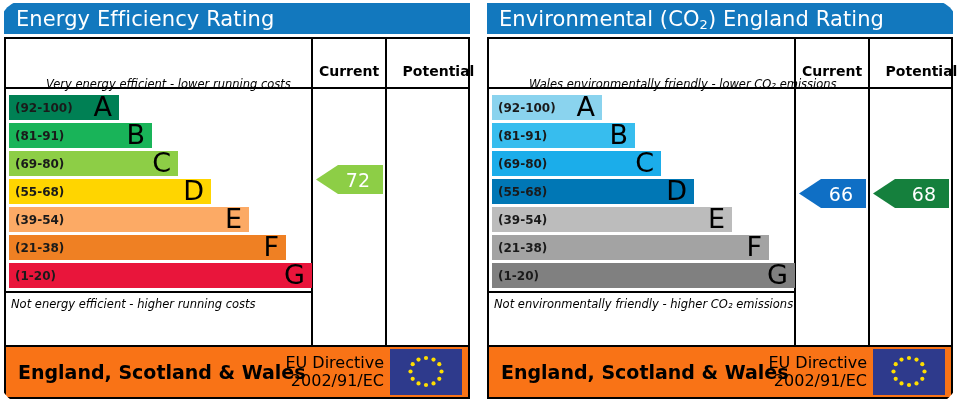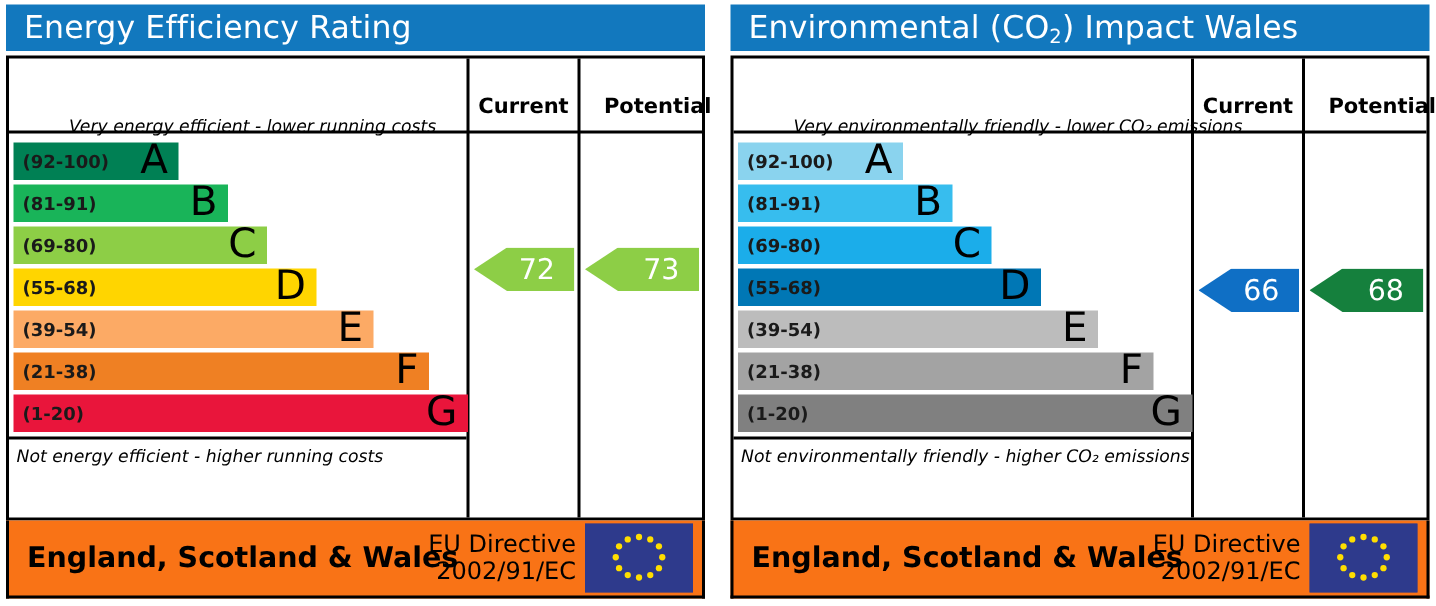--- a/index.html
+++ b/index.html
@@ -7,20 +7,21 @@
     margin: 0; padding: 0;
     background: #ffffff;
     font-family: "DejaVu Sans", sans-serif;
   }
   #page {
     position: relative;
     width: 957px;
     height: 404px;
     background: #ffffff;
     overflow: hidden;
+    border-radius: 25px;
   }
 
   .epc {
     position: absolute;
     top: 0;
     width: 474px;
     height: 404px;
   }
   .epc.left  { left: 0px; }
   .epc.right { left: 483px; }
@@ -245,21 +246,20 @@
           <span class="range">(21-38)</span>
           <span class="letter">F</span>
         </div>
         <div class="band" style="top:168px; width:303px; background:#e9153b;">
           <span class="range">(1-20)</span>
           <span class="letter">G</span>
         </div>
       </div>
 
       <div class="arrow cur" style="top:126px; background:#8dce46;">72</div>
-      <div class="arrow pot" style="top:126px; background:#8dce46;">73</div>
 
       <div class="cap-rule bottom"></div>
       <div class="cap bottom">Not energy efficient - higher running costs</div>
     </div>
 
     <div class="footer">
       <div class="footer-title">England, Scotland &amp; Wales</div>
       <div class="directive">
         <div>EU Directive</div>
         <div>2002/91/EC</div>
@@ -282,33 +282,33 @@
             <circle cx="28.5" cy="10.6" r="2.1"></circle>
           </g>
         </svg>
       </div>
     </div>
   </div>
 
   <div class="epc right">
 
     <div class="title-bar">
-      <div class="title-text"><span>Environmental (CO</span><sub>2</sub><span>) Impact Wales</span></div>
+      <div class="title-text"><span>Environmental (CO</span><sub>2</sub><span>) England Rating</span></div>
     </div>
 
     <div class="frame">
       <div class="vsep c1"></div>
       <div class="vsep c2"></div>
 
       <div class="hdr-row">
         <div class="hdr-cell current">Current</div>
         <div class="hdr-cell potential">Potential</div>
       </div>
 
-      <div class="cap top">Very environmentally friendly - lower CO₂ emissions</div>
+      <div class="cap top">Wales environmentally friendly - lower CO₂ emissions</div>
 
       <div class="bands">
         <div class="band" style="top:0px;   width:110px; background:#8ad3ee;">
           <span class="range">(92-100)</span>
           <span class="letter">A</span>
         </div>
         <div class="band" style="top:28px;  width:143px; background:#37bdee;">
           <span class="range">(81-91)</span>
           <span class="letter">B</span>
         </div>

